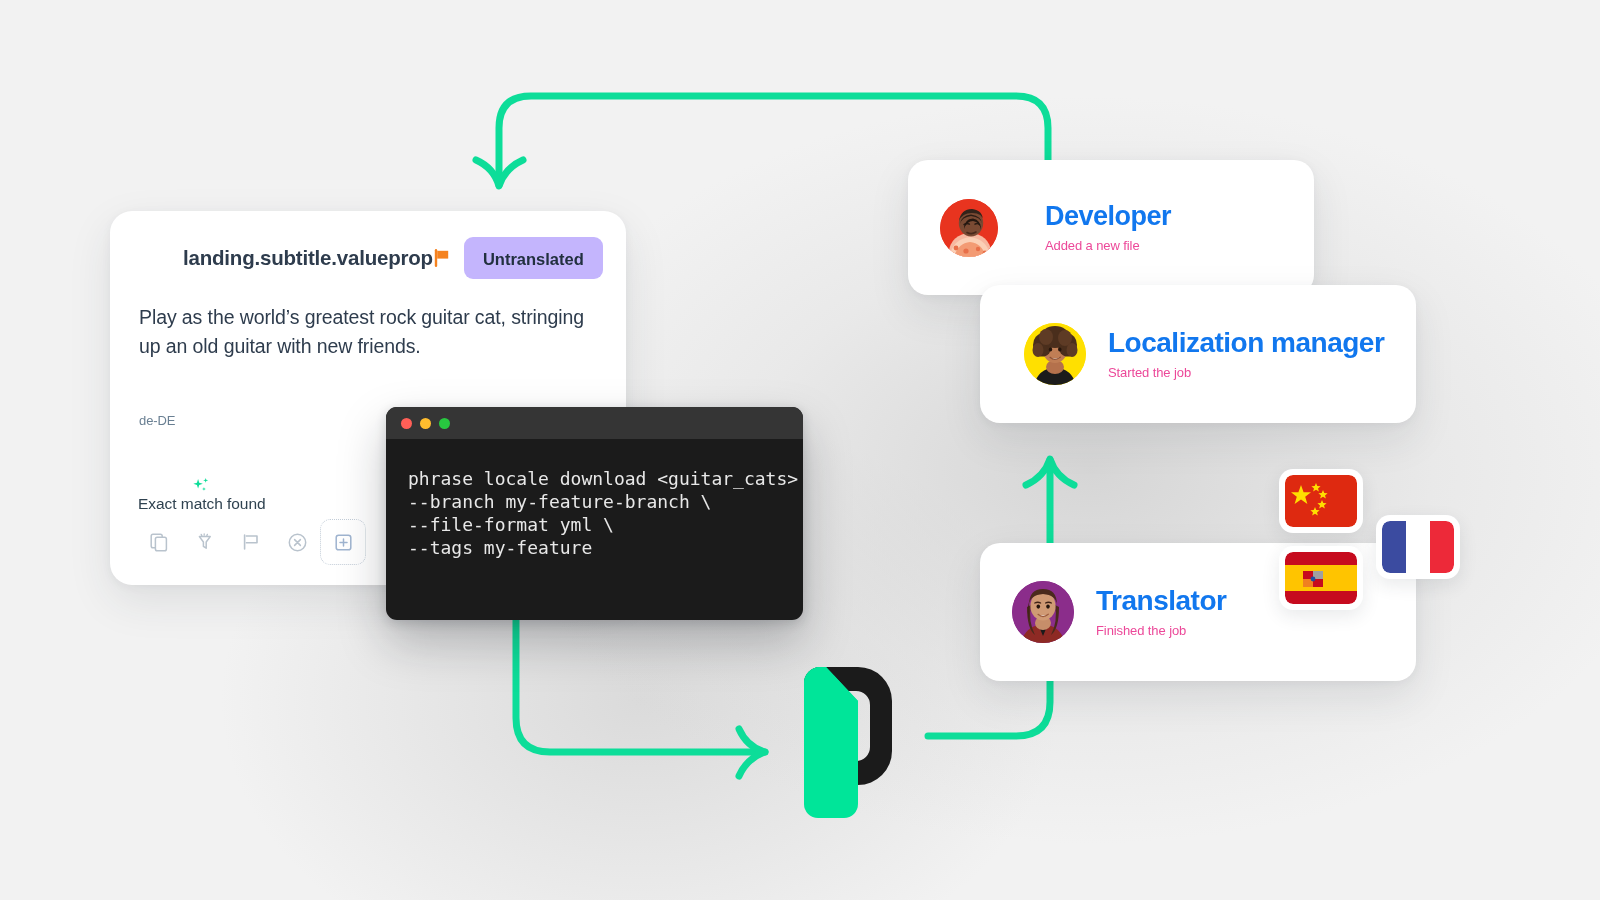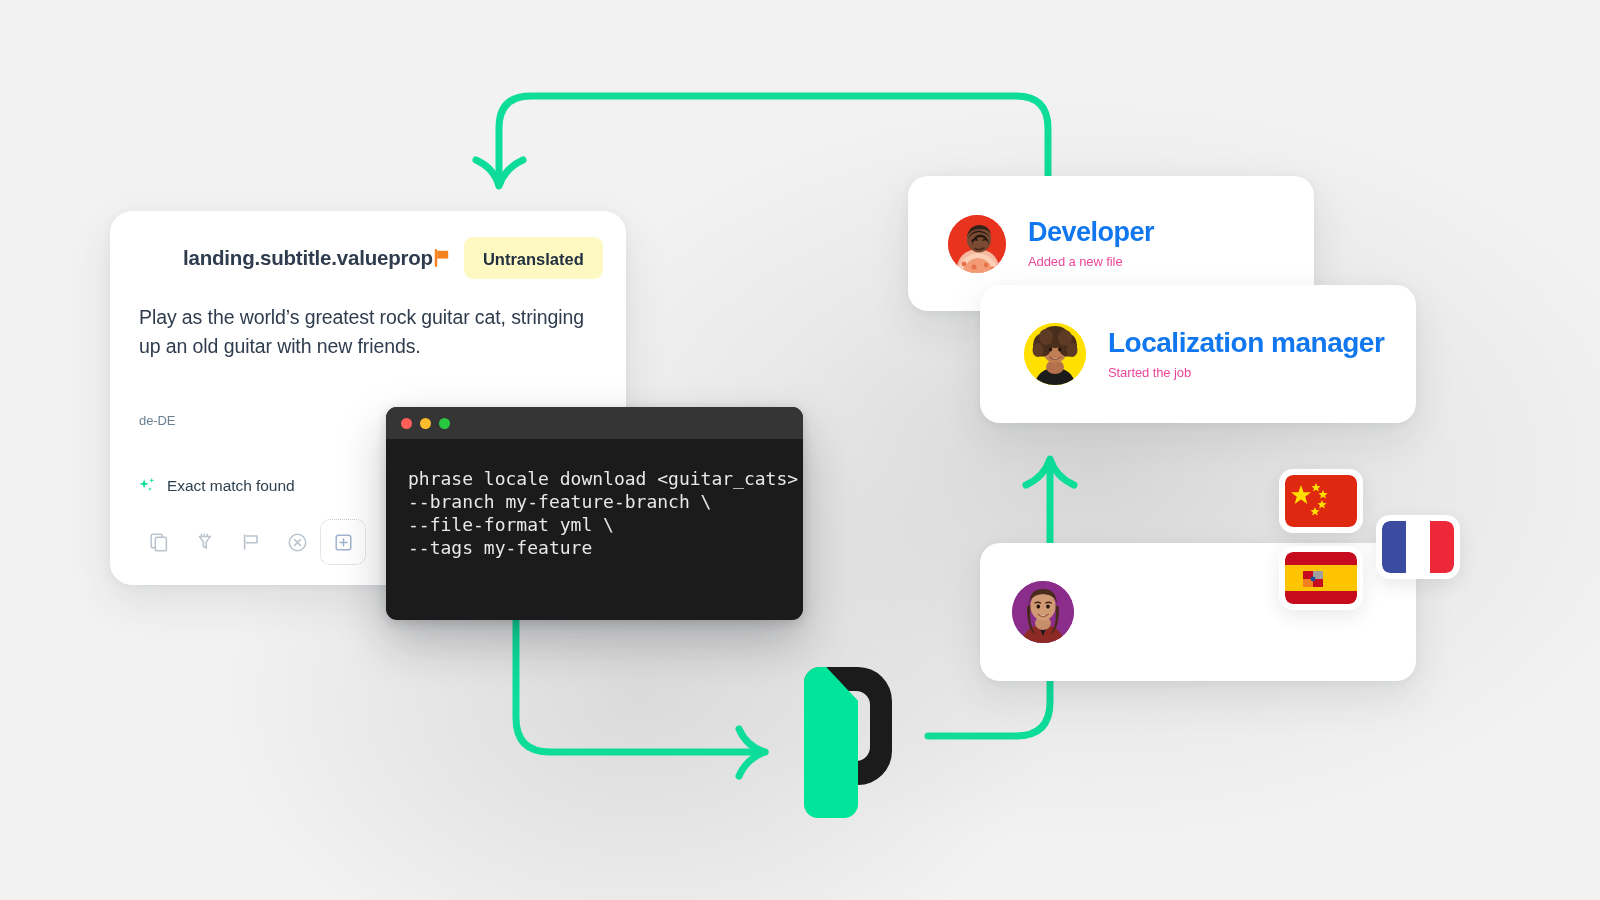--- a/index.html
+++ b/index.html
@@ -35,36 +35,36 @@
     position: absolute; left: 29px; top: 25px; right: 24px; height: 44px;
     display: flex; align-items: center; margin-left: 44px;
   }
   .segment-key {
     font-size: 20.5px; font-weight: 700; color: #2e3c4d; letter-spacing: -0.2px;
     white-space: nowrap;
   }
   .head-spacer { flex: 1 1 auto; }
   .flag-orange { width: 18px; height: 18px; margin-right: 13px; flex: 0 0 auto; }
   .status-pill {
-    background: #fef9c3; border-radius: 9px;
+    background: #c4b5fd; border-radius: 9px;
     padding: 13px 19px 10px 19px;
     font-size: 16.5px; font-weight: 700; color: #22303f;
     white-space: nowrap;
   }
   .segment-body {
     position: absolute; left: 29px; top: 92px; width: 464px;
     font-size: 19.5px; line-height: 29px; color: #2e3c4d; letter-spacing: -0.1px;
   }
   .segment-locale {
     position: absolute; left: 29px; top: 202px;
     font-size: 13px; color: #697f92; letter-spacing: -0.1px;
   }
   .match-row {
     position: absolute; left: 28px; top: 265px;
-    display: flex; align-items: center; gap: 10px;
+    display: flex; align-items: center;  flex-direction: column;
   }
   .sparkle-icon { width: 19px; height: 19px; display: block; }
   .match-label { font-size: 15.5px; color: #2f4250; letter-spacing: -0.05px; }
 
   .icon-row {
     position: absolute; left: 26px; top: 308px;
     display: flex; align-items: center;
   }
   .icon-btn {
     width: 46px; height: 46px;
@@ -101,21 +101,21 @@
   }
 
   
   .role-card {
     position: absolute;
     background: #ffffff;
     border-radius: 20px;
     display: flex; align-items: center;
     box-shadow: 0 16px 40px rgba(40,45,60,0.10), 0 2px 10px rgba(40,45,60,0.05);
   }
-  .role-card.developer { left: 908px; top: 176px; width: 406px; height: 135px; padding-left: 40px; z-index: 4; }
+  .role-card.developer { left: 908px; top: 160px; width: 406px; height: 135px; padding-left: 32px; z-index: 4; gap: 25px; }
   .role-card.manager   { left: 980px; top: 285px; width: 436px; height: 138px; padding-left: 44px; z-index: 5; }
   .role-card.translator{ left: 980px; top: 543px; width: 436px; height: 138px; padding-left: 32px; z-index: 5; }
 
   .avatar {
     width: 58px; height: 58px; border-radius: 50%;
     flex: 0 0 auto; overflow: hidden; position: relative;
   }
   .role-card.manager .avatar,
   .role-card.translator .avatar { width: 62px; height: 62px; }
   .role-text { margin-left: 22px; }
@@ -286,20 +286,24 @@
         <path d="M17 24 Q17 8 31 8 Q45 8 45 24 Q44 14 31 13 Q18 14 17 24 Z" fill="#4a2a1c"></path>
         <path d="M17 23 Q16 36 18 42 Q14 30 17 21 Z" fill="#3e2216"></path>
         <ellipse cx="26.3" cy="25.6" rx="1.8" ry="2.1" fill="#24150d"></ellipse>
         <ellipse cx="36.0" cy="25.6" rx="1.8" ry="2.1" fill="#24150d"></ellipse>
         <path d="M22.8 22 Q25.8 20.4 28.6 22" stroke="#3e2216" stroke-width="1.4" fill="none" stroke-linecap="round"></path>
         <path d="M33.6 22 Q36.4 20.4 39.4 22" stroke="#3e2216" stroke-width="1.4" fill="none" stroke-linecap="round"></path>
         <path d="M26 33.5 Q31 37.6 36.2 33.4 Q31.2 35.4 26 33.5 Z" fill="#ffffff"></path>
         <path d="M26 33.3 Q31 37.8 36.3 33.2" stroke="#9b5a3c" stroke-width="1.2" fill="none" stroke-linecap="round"></path>
       </svg>
     </div>
+    <div class="role-text">
+      <div class="role-title">Translator</div>
+      <div class="role-sub">Finished the job</div>
+    </div>
   </div>
 
   <div class="terminal">
     <div class="terminal-bar">
       <span class="tdot red"></span>
       <span class="tdot yellow"></span>
       <span class="tdot green"></span>
     </div>
     <div class="terminal-body">phrase locale download &lt;guitar_cats&gt; &lt;id&gt; \
 --branch my-feature-branch \

